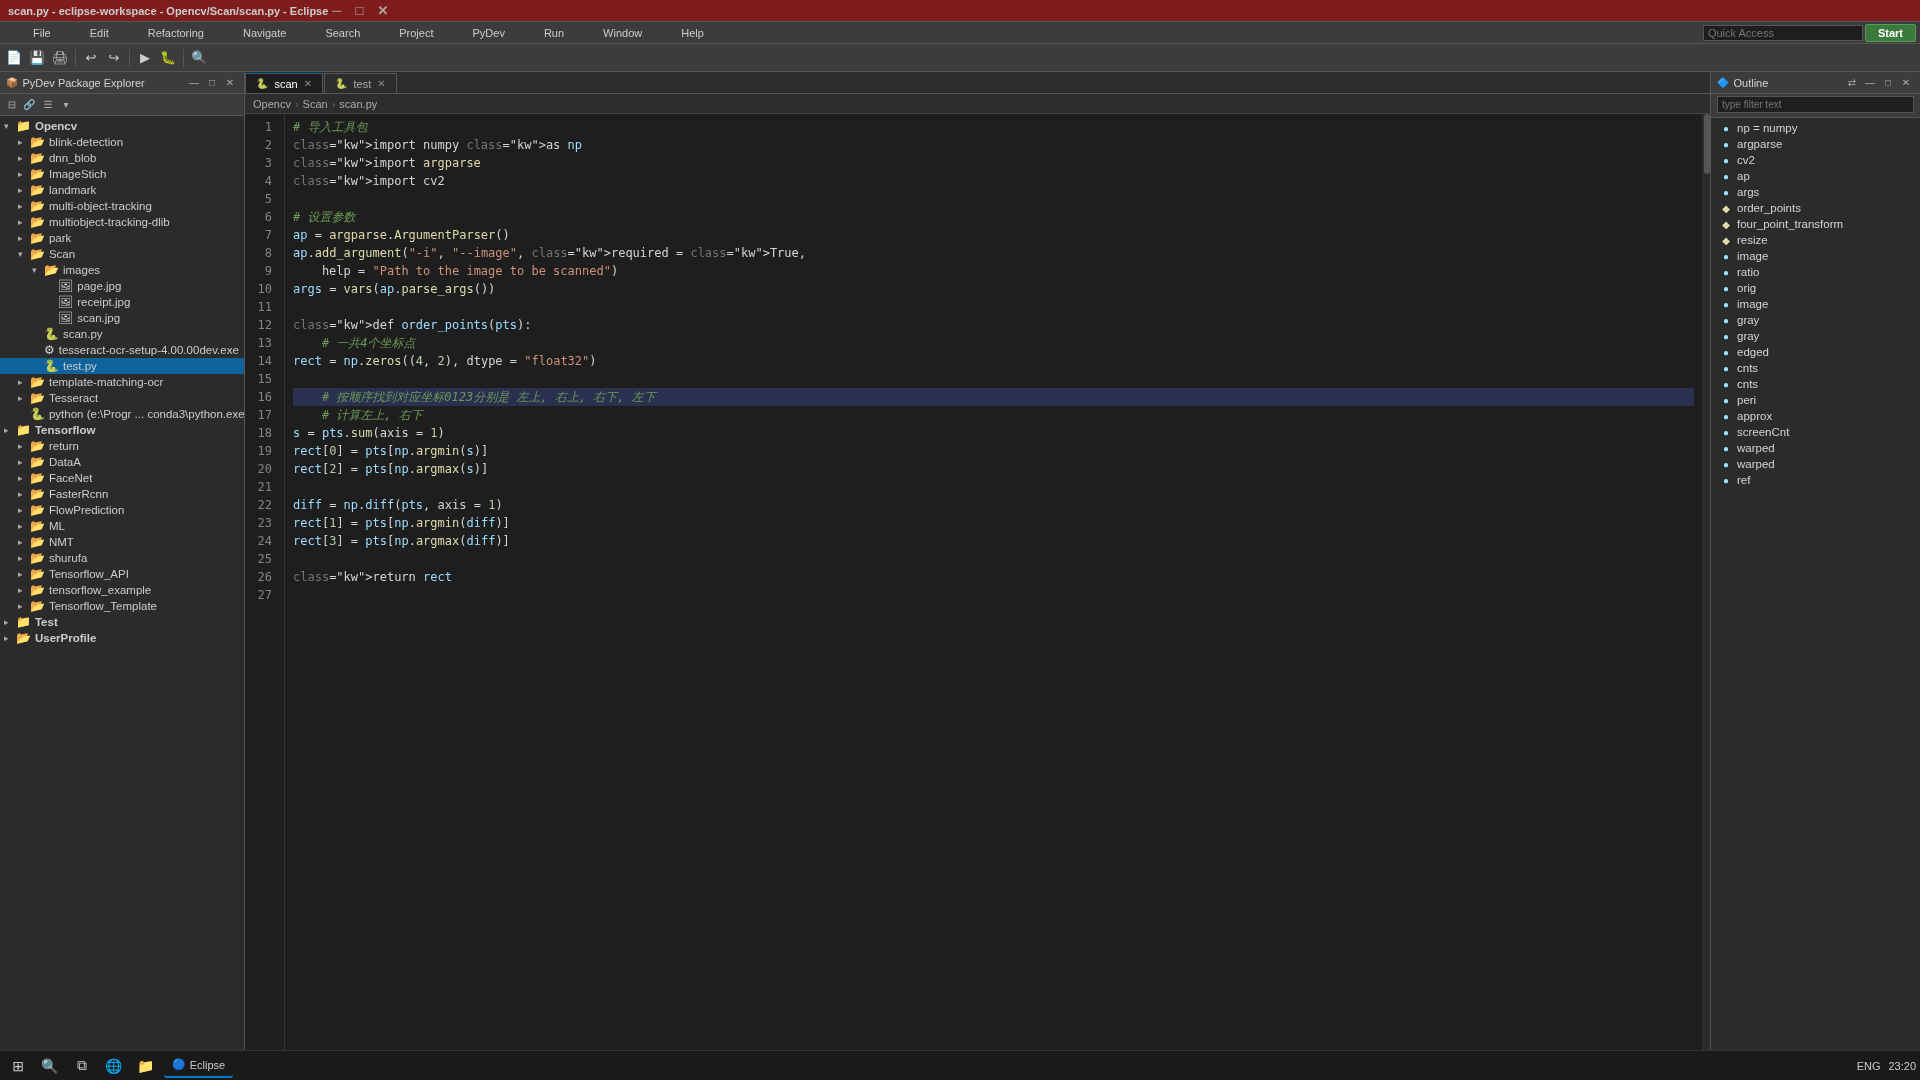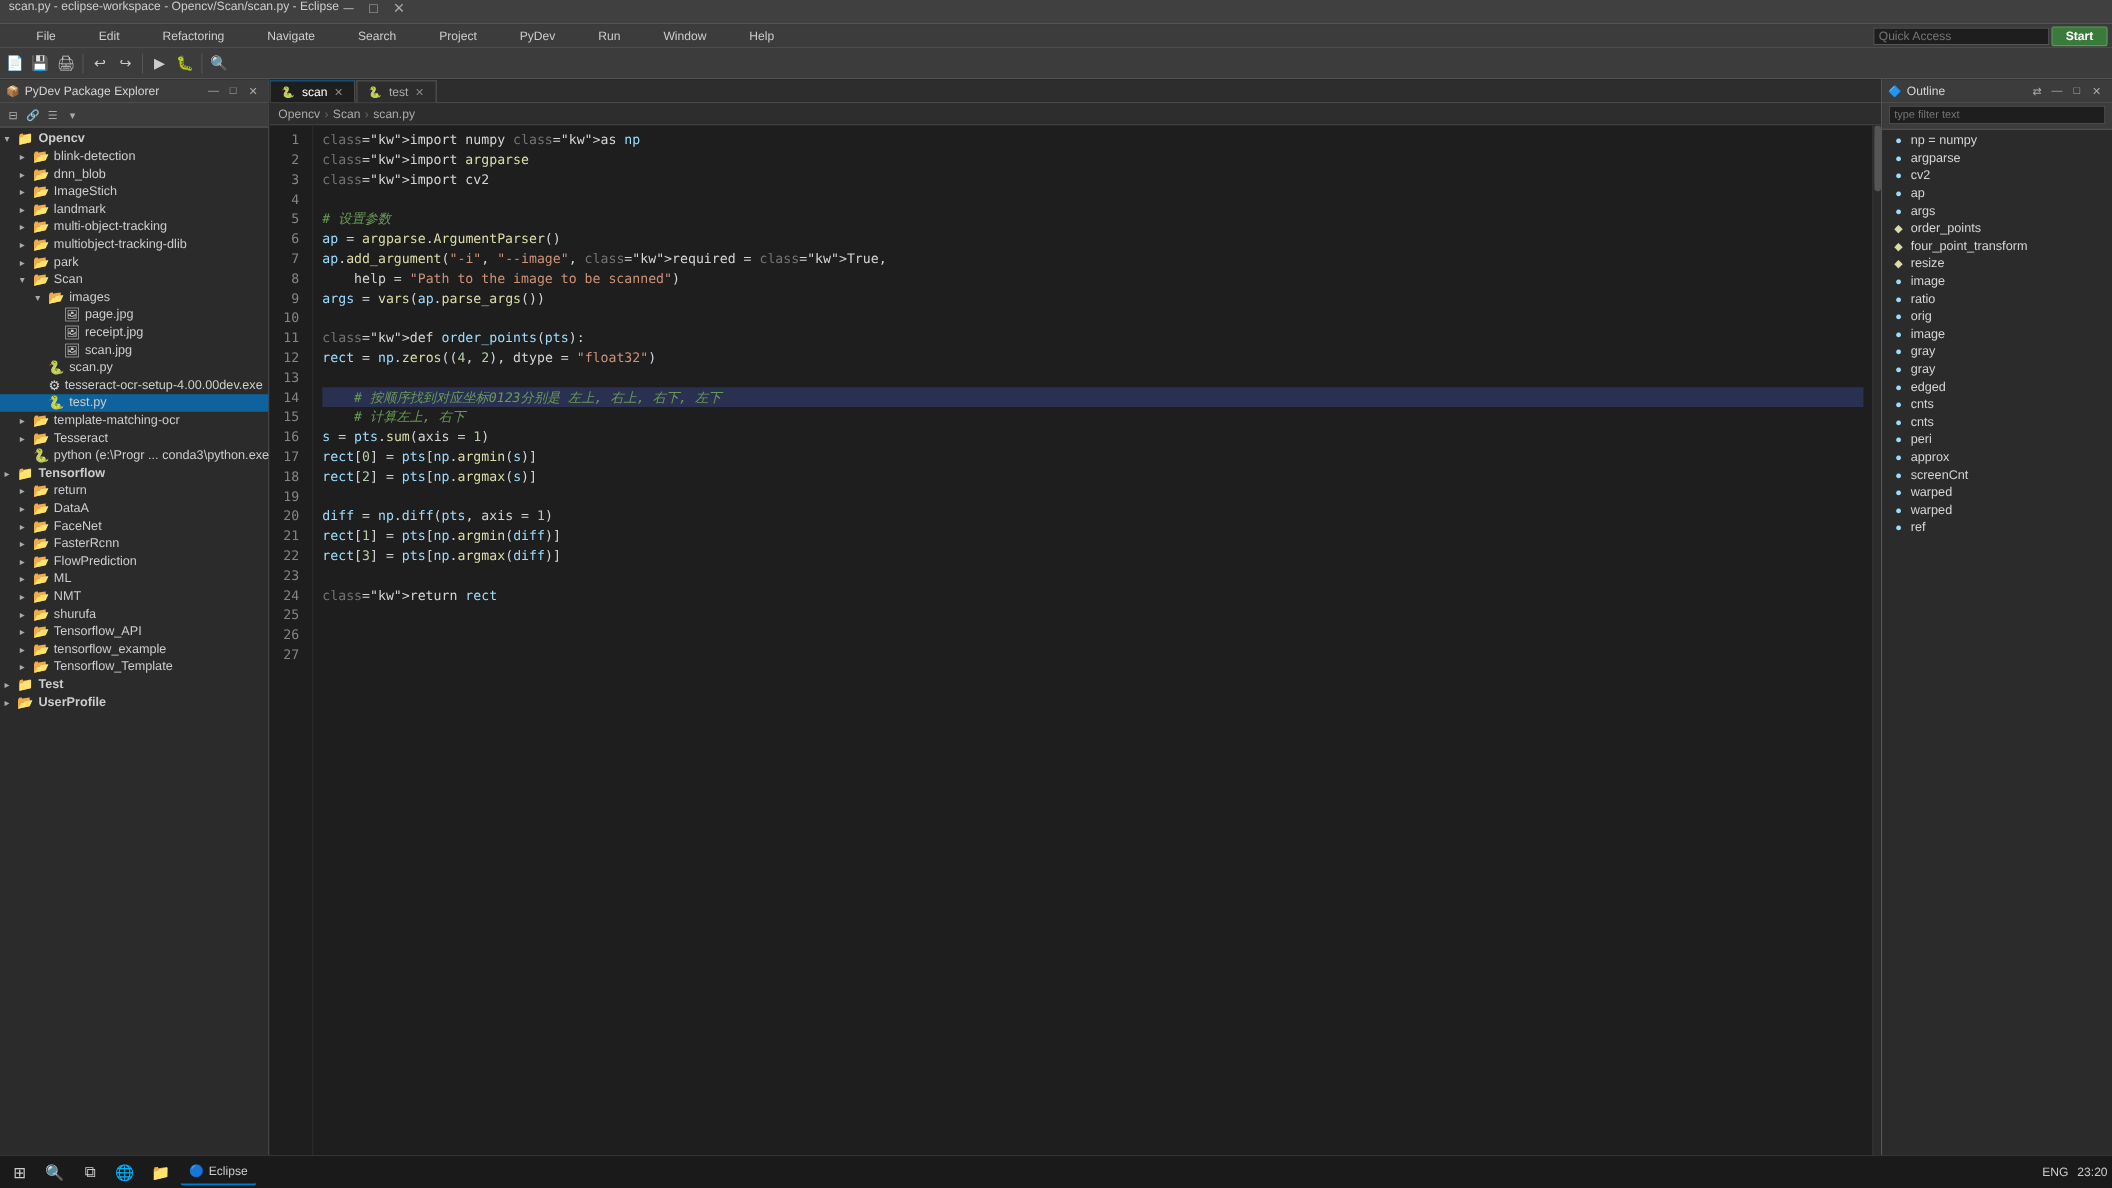--- a/index.html
+++ b/index.html
@@ -1,26 +1,28 @@
 <!DOCTYPE html>
 <html><head>
   <meta charset="utf-8">
   <style>
     * { margin: 0; padding: 0; box-sizing: border-box; }
     body { font-family: 'Segoe UI', sans-serif; font-size: 12px; background: #2b2b2b; color: #d4d4d4; overflow: hidden; width: 1920px; height: 1080px; }
 
     
     #title-bar {
       height: 22px;
-      background: #404040;
-      display: flex;
+      background: #7f1d1d;
+      display: flex;
+      align-items: center;
       padding: 0 8px;
       font-size: 11px;
       color: #ccc;
       border-bottom: 1px solid #555;
+      font-weight: bold;
     }
     #title-bar-controls { display: flex; gap: 6px; }
 
     
     #menu-bar {
       height: 22px;
       background: #3c3c3c;
       display: flex;
       align-items: center;
       padding: 0 4px;
@@ -650,31 +652,33 @@
           <div style="line-height: 18px; padding-right: 6px;">20</div>
           <div style="line-height: 18px; padding-right: 6px;">21</div>
           <div style="line-height: 18px; padding-right: 6px;">22</div>
           <div style="line-height: 18px; padding-right: 6px;">23</div>
           <div style="line-height: 18px; padding-right: 6px;">24</div>
           <div style="line-height: 18px; padding-right: 6px;">25</div>
           <div style="line-height: 18px; padding-right: 6px;">26</div>
           <div style="line-height: 18px; padding-right: 6px;">27</div>
         </div>
       <div id="code-content">
+      <div class="code-line"><span class="comment"># 导入工具包</span></div>
           <div class="code-line"><span <span="" class="cls">class</span>="kw"&gt;import numpy <span <span="" class="cls">class</span>="kw"&gt;as <span class="var">np</span></div>
           <div class="code-line"><span <span="" class="cls">class</span>="kw"&gt;import <span class="func">argparse</span></div>
           <div class="code-line"><span <span="" class="cls">class</span>="kw"&gt;import cv2</div>
           <div class="code-line">&nbsp;</div>
           <div class="code-line"><span class="comment"># 设置参数</span></div>
           <div class="code-line"><span class="var">ap</span> = <span class="func">argparse</span>.<span class="func">ArgumentParser</span>()</div>
           <div class="code-line"><span class="var">ap</span>.<span class="func">add_argument</span>(<span class="str"><span class="str">"-i"</span></span>, <span class="str"><span class="str">"--image"</span></span>, <span <span="" class="cls">class</span>="kw"&gt;required = <span <span="" class="cls">class</span>="kw"&gt;True,</div>
           <div class="code-line">    help = <span class="str"><span class="str">"Path to the image to be scanned"</span></span>)</div>
           <div class="code-line"><span class="var">args</span> = <span class="func">vars</span>(<span class="var">ap</span>.<span class="func">parse_args</span>())</div>
           <div class="code-line">&nbsp;</div>
           <div class="code-line"><span <span="" class="cls">class</span>="kw"&gt;def <span class="var">order_points</span>(<span class="var">pts</span>):</div>
+          <div class="code-line"><span class="comment">    # 一共4个坐标点</span></div>
           <div class="code-line">    <span class="var">rect</span> = <span class="var">np</span>.<span class="func">zeros</span>((<span class="num">4</span>, <span class="num">2</span>), dtype = <span class="str"><span class="str">"float32"</span></span>)</div>
           <div class="code-line">&nbsp;</div>
           <div class="code-line line-highlight-16"><span class="comment">    # 按顺序找到对应坐标0123分别是 左上, 右上, 右下, 左下</span></div>
           <div class="code-line"><span class="comment">    # 计算左上, 右下</span></div>
           <div class="code-line">    <span class="var">s</span> = <span class="var">pts</span>.<span class="func">sum</span>(axis = <span class="num">1</span>)</div>
           <div class="code-line">    <span class="var">rect</span>[<span class="num">0</span>] = <span class="var">pts</span>[<span class="var">np</span>.<span class="func">argmin</span>(<span class="var">s</span>)]</div>
           <div class="code-line">    <span class="var">rect</span>[<span class="num">2</span>] = <span class="var">pts</span>[<span class="var">np</span>.<span class="func">argmax</span>(<span class="var">s</span>)]</div>
           <div class="code-line">&nbsp;</div>
           <div class="code-line">    <span class="func"><span class="var">diff</span></span> = <span class="var">np</span>.<span class="func"><span class="var">diff</span></span>(<span class="var">pts</span>, axis = <span class="num">1</span>)</div>
           <div class="code-line">    <span class="var">rect</span>[<span class="num">1</span>] = <span class="var">pts</span>[<span class="var">np</span>.<span class="func">argmin</span>(<span class="func"><span class="var">diff</span></span>)]</div>

